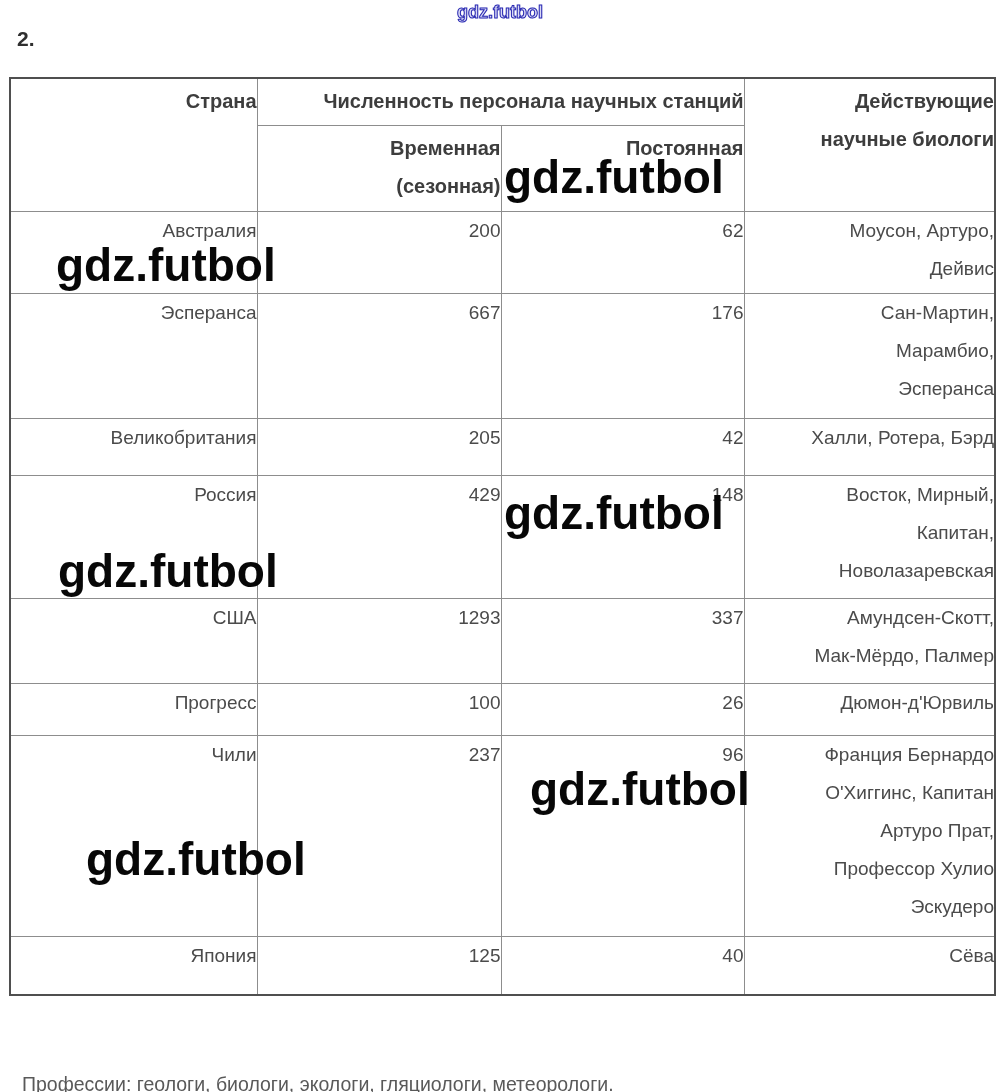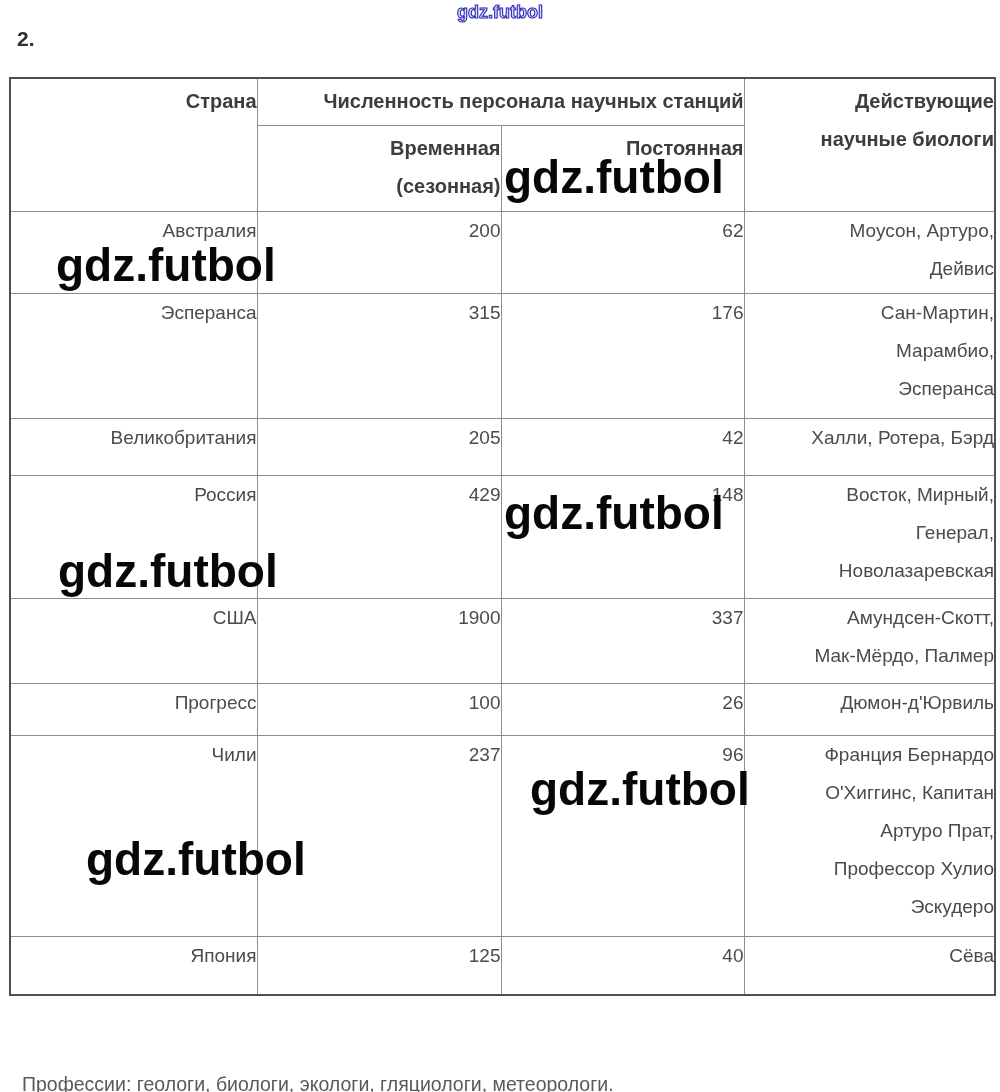--- a/index.html
+++ b/index.html
@@ -130,21 +130,21 @@
         <td>Австралия</td>
         <td>200</td>
         <td>62</td>
         <td>
           <div>Моусон, Артуро,</div>
           <div>Дейвис</div>
         </td>
       </tr>
       <tr style="height:125px">
         <td>Эсперанса</td>
-        <td>315</td>
+        <td>667</td>
         <td>176</td>
         <td>
           <div>Сан-Мартин,</div>
           <div>Марамбио,</div>
           <div>Эсперанса</div>
         </td>
       </tr>
       <tr style="height:57px">
         <td>Великобритания</td>
         <td>205</td>
@@ -152,27 +152,27 @@
         <td>
           <div>Халли, Ротера, Бэрд</div>
         </td>
       </tr>
       <tr style="height:123px">
         <td>Россия</td>
         <td>429</td>
         <td>148</td>
         <td>
           <div>Восток, Мирный,</div>
-          <div>Генерал,</div>
+          <div>Капитан,</div>
           <div>Новолазаревская</div>
         </td>
       </tr>
       <tr style="height:85px">
         <td>США</td>
-        <td>1900</td>
+        <td>1293</td>
         <td>337</td>
         <td>
           <div>Амундсен-Скотт,</div>
           <div>Мак-Мёрдо, Палмер</div>
         </td>
       </tr>
       <tr style="height:52px">
         <td>Прогресс</td>
         <td>100</td>
         <td>26</td>

